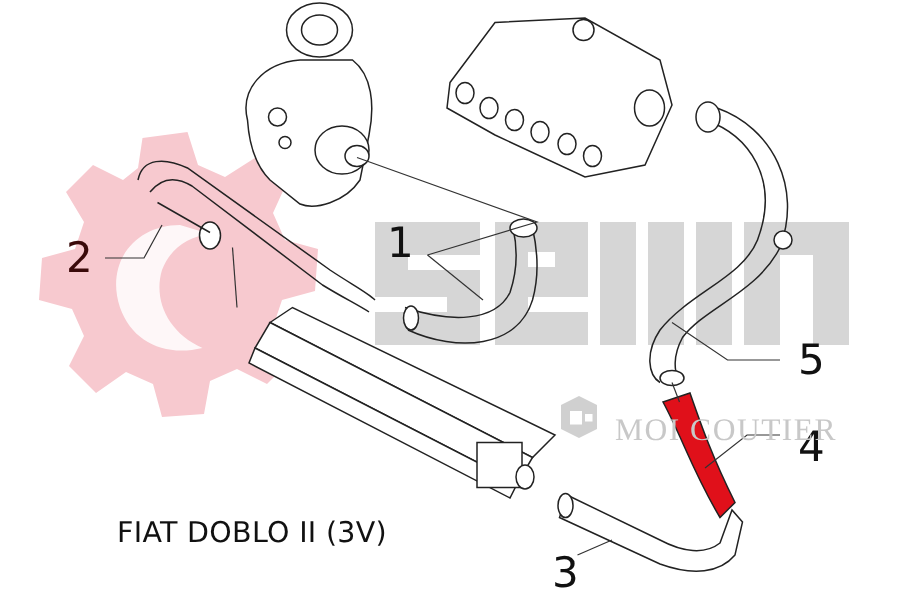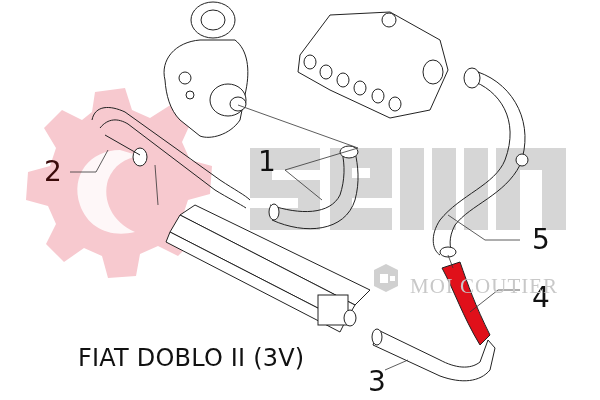--- a/index.html
+++ b/index.html
@@ -1,20 +1,20 @@
 <!DOCTYPE html>
 <html><head>
 <meta charset="utf-8">
 <style>
   html, body { margin:0; padding:0; background:#ffffff; }
   body { width:600px; height:400px; position:relative; overflow:hidden; font-family:"DejaVu Sans", sans-serif; }
   #canvas { position:absolute; left:0; top:0; width:600px; height:400px; }
   .callout { position:absolute; font-family:"DejaVu Sans", sans-serif; font-size:28px; color:#111; line-height:1; }
   .callout.red { color:#3a0a0a; }
-  .title { position:absolute; left:78px; top:344px; font-family:"DejaVu Sans", sans-serif; font-size:24px; color:#111; letter-spacing:0.2px; }
+  .title { position:absolute; left:78px; top:344px; font-family:"DejaVu Sans", sans-serif; font-size:19px; color:#111; letter-spacing:0.2px; }
   .brand2 { position:absolute; left:410px; top:274px; font-family:Liberation Serif, serif; font-size:21px; color:#c8c8c8; letter-spacing:1px; }
 </style>
 </head>
 <body>
 
 <svg id="canvas" viewBox="0 0 600 400" width="600" height="400">
 
   <g fill="#f7c9cf">
     <path d="M95,92 L125,88 L132,110 L150,118 L172,104 L192,120 L182,142 L190,160 L212,166 L210,194 L188,200 L182,218 L196,238 L178,256 L158,246 L140,254 L136,276 L108,278 L102,256 L84,248 L64,262 L46,244 L56,224 L48,206 L26,200 L28,172 L50,166 L56,148 L44,128 L62,110 L82,120 L92,112 Z"></path>
     <path d="M120,150 C90,150 70,175 80,205 C88,228 110,238 135,232 C112,222 102,200 108,180 C114,165 125,158 140,156 Z" fill="#ffffff" opacity="0.85"></path>

